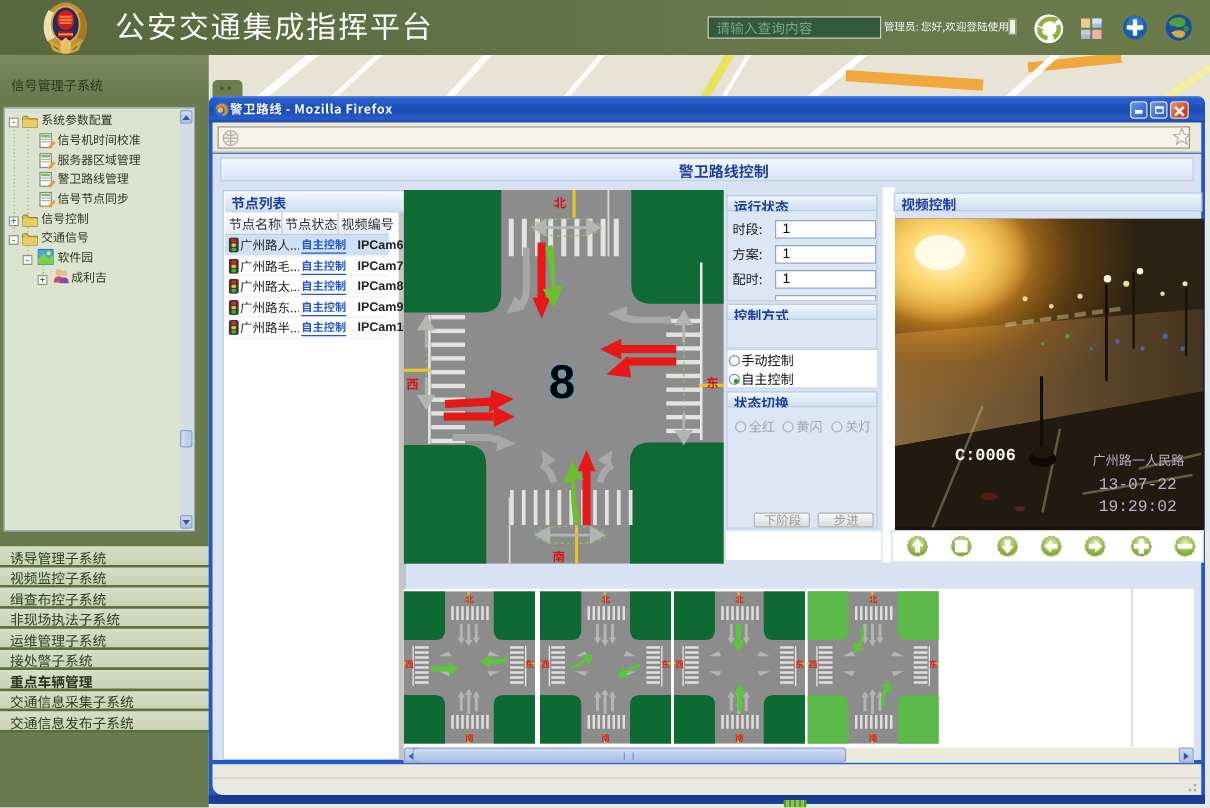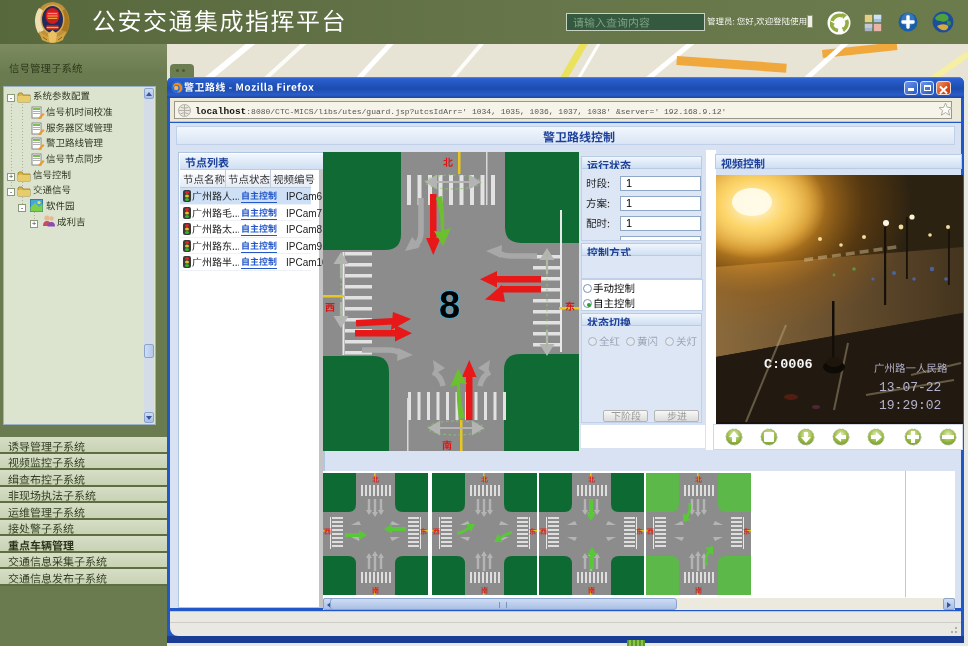--- a/index.html
+++ b/index.html
@@ -324,21 +324,20 @@
           <path d="M3 2.5 L10 9.5 M10 2.5 L3 9.5" stroke="#ffffff" stroke-width="2"></path>
         </svg></div>
   </div>
 
   <div class="abs" style="left:3px;top:21px;width:791px;height:24px;background:#ece9d8;border-bottom:1px solid #c8c4ae;">
     <div class="abs" style="left:4px;top:3px;width:778px;height:18px;background:#f6f4e8;border:1px solid #9a968a;">
       <svg class="abs" style="left:3px;top:2px;" width="13" height="13" viewBox="0 0 13 13">
           <circle cx="6.5" cy="6.5" r="6" fill="#eceae2" stroke="#b2b0a6"></circle>
           <path d="M1 6.5 H12 M6.5 1 V12 M2.5 3.2 Q 6.5 5.5 10.5 3.2 M2.5 9.8 Q 6.5 7.5 10.5 9.8" stroke="#b2b0a6" fill="none"></path>
         </svg>
-      <div class="abs" style="left:20px;top:4px;font-family:'Liberation Mono',monospace;font-size:8px;color:#555;white-space:nowrap;"><b style="color:#111;font-size:9.5px;">localhost</b>:8080/CTC-MICS/libs/utes/guard.jsp?utcsIdArr=' 1034, 1035, 1036, 1037, 1038' &amp;server=' 192.168.9.12'</div>
     </div>
     <svg class="abs" style="right:8px;top:4px;" width="15" height="15" viewBox="0 0 15 15">
         <path d="M7.5 1 L9.3 5.4 L14 5.6 L10.3 8.6 L11.7 13.2 L7.5 10.6 L3.3 13.2 L4.7 8.6 L1 5.6 L5.7 5.4 Z" fill="#fdfdf8" stroke="#b0b0a8"></path>
       </svg>
   </div>
 
   <div class="abs" id="content" style="left:3px;top:46px;width:791px;height:485px;background:#d8e2f2;">
 
     <div class="abs" style="left:6px;top:3px;width:779px;height:19px;background:linear-gradient(180deg,#f2f7fd,#d9e5f5);border:1px solid #c0d0e8;text-align:center;font-size:12px;font-weight:bold;color:#1c3f9a;line-height:18px;">
         <svg width="779" height="19" style="display:block;">
@@ -346,21 +345,21 @@
         </svg>
       </div>
 
     <div class="abs" style="left:8px;top:29px;width:147px;height:456px;background:#ffffff;border:1px solid #aec6e0;">
       <div class="abs" style="left:1px;top:1px;width:143px;height:16px;background:linear-gradient(180deg,#f0f6fd,#cfdff2);border-bottom:1px solid #b8cce4;font-size:11px;font-weight:bold;color:#1c3f9a;line-height:16px;padding-left:5px;">
           <svg width="44" height="13" style="overflow:visible;display:block;margin-top:2.5px;">
             <path transform="translate(0,9.68)" d="M1 -5.4V-4.1H3.6V1H5V-4.1H8.2V-1.9C8.2 -1.8 8.1 -1.7 7.9 -1.7C7.7 -1.7 6.9 -1.7 6.3 -1.8C6.5 -1.4 6.6 -0.8 6.7 -0.4C7.7 -0.4 8.4 -0.4 8.9 -0.6C9.5 -0.8 9.6 -1.2 9.6 -1.9V-5.4ZM6.8 -9.3V-8.3H4.3V-9.3H2.9V-8.3H0.5V-7H2.9V-5.9H4.3V-7H6.8V-5.9H8.2V-7H10.5V-8.3H8.2V-9.3Z M13.9 -4.9H19V-3.5H13.9ZM14.5 -1.4C14.7 -0.6 14.7 0.3 14.7 0.9L16.1 0.7C16.1 0.2 15.9 -0.8 15.8 -1.5ZM16.8 -1.4C17.1 -0.7 17.4 0.3 17.5 0.9L18.8 0.5C18.7 -0.1 18.3 -1 18 -1.7ZM19 -1.5C19.5 -0.7 20.1 0.3 20.4 0.9L21.6 0.4C21.4 -0.2 20.7 -1.2 20.2 -1.9ZM12.7 -1.8C12.4 -1 11.9 -0.1 11.3 0.4L12.5 0.9C13.1 0.4 13.7 -0.6 14 -1.5ZM12.7 -6.1V-2.2H20.4V-6.1H17.1V-7.1H21.1V-8.4H17.1V-9.3H15.8V-6.1Z M28.8 -8.2V-1.8H30.1V-8.2ZM31.1 -9.2V-0.5C31.1 -0.4 31 -0.3 30.8 -0.3C30.6 -0.3 30 -0.3 29.5 -0.3C29.6 0 29.8 0.6 29.9 0.9C30.8 0.9 31.4 0.9 31.8 0.7C32.2 0.5 32.4 0.2 32.4 -0.6V-9.2ZM23.9 -3.1C24.3 -2.8 24.8 -2.3 25.2 -1.9C24.5 -1.1 23.7 -0.4 22.7 -0C22.9 0.2 23.3 0.7 23.5 1.1C26 -0.1 27.6 -2.3 28.1 -6.2L27.3 -6.4L27 -6.4H25C25.1 -6.8 25.2 -7.2 25.3 -7.6H28.3V-8.8H22.5V-7.6H24C23.7 -6.1 23.1 -4.7 22.3 -3.8C22.6 -3.6 23.1 -3.2 23.3 -2.9C23.8 -3.5 24.3 -4.3 24.6 -5.2H26.6C26.5 -4.4 26.2 -3.7 25.9 -3.1C25.6 -3.4 25 -3.8 24.7 -4.1Z M35.6 1C35.9 0.8 36.4 0.6 39.6 -0.3C39.5 -0.6 39.4 -1.1 39.3 -1.5L37 -0.9V-2.7C37.5 -3.1 38 -3.5 38.4 -3.9C39.2 -1.7 40.6 -0 42.9 0.7C43.1 0.4 43.5 -0.2 43.7 -0.4C42.8 -0.7 41.9 -1.2 41.2 -1.8C41.9 -2.1 42.6 -2.6 43.2 -3L42.1 -3.9C41.7 -3.5 41.1 -3 40.5 -2.6C40.1 -3 39.9 -3.5 39.6 -4.1H43.4V-5.2H39.1V-5.8H42.6V-6.9H39.1V-7.4H43V-8.5H39.1V-9.3H37.8V-8.5H34.1V-7.4H37.8V-6.9H34.6V-5.8H37.8V-5.2H33.6V-4.1H36.7C35.8 -3.3 34.5 -2.6 33.2 -2.3C33.5 -2 33.9 -1.5 34.1 -1.2C34.6 -1.4 35.1 -1.6 35.6 -1.9V-1.1C35.6 -0.6 35.3 -0.3 35 -0.2C35.2 0.1 35.5 0.7 35.6 1Z" fill="#1c3f9a"></path>
           </svg>
         </div>
       <div class="abs" style="right:0;top:17px;width:5px;height:438px;background:#c4c4c4;"></div>
-      <div id="nodetable" class="abs" style="left:1px;top:17px;width:131px;">
+      <div id="nodetable" class="abs" style="left:1px;top:17px;width:131px;font-weight:bold;">
         <div style="display:flex;height:18px;background:linear-gradient(180deg,#ffffff,#e4ebf5);border-bottom:1px solid #c4ccd8;font-size:10.5px;color:#333;">
           <div style="width:59px;border-right:1px solid #c4ccd8;padding:4px 0 0 3px;">
               <svg width="42" height="12" style="overflow:visible;display:block;">
                 <path transform="translate(0,9.24)" d="M1 -5.1V-4.3H3.8V0.8H4.6V-4.3H8.1V-1.6C8.1 -1.5 8 -1.4 7.8 -1.4C7.6 -1.4 6.9 -1.4 6.2 -1.4C6.3 -1.2 6.4 -0.8 6.4 -0.6C7.4 -0.6 8 -0.6 8.4 -0.7C8.8 -0.9 8.9 -1.1 8.9 -1.6V-5.1ZM6.7 -8.8V-7.6H3.8V-8.8H3V-7.6H0.6V-6.9H3V-5.7H3.8V-6.9H6.7V-5.7H7.5V-6.9H9.9V-7.6H7.5V-8.8Z M13 -4.9H18.5V-3H13ZM14.1 -1.3C14.2 -0.7 14.3 0.2 14.3 0.7L15.1 0.6C15.1 0.1 15 -0.7 14.8 -1.4ZM16.2 -1.3C16.5 -0.7 16.9 0.2 17 0.7L17.7 0.5C17.6 0 17.3 -0.9 17 -1.5ZM18.4 -1.4C18.9 -0.8 19.5 0.2 19.7 0.8L20.5 0.4C20.2 -0.1 19.6 -1 19.1 -1.7ZM12.4 -1.6C12 -0.9 11.5 0 10.9 0.5L11.7 0.8C12.2 0.3 12.8 -0.6 13.1 -1.4ZM12.2 -5.6V-2.3H19.3V-5.6H16.1V-7H20.1V-7.7H16.1V-8.8H15.3V-5.6Z M23.8 -5.6C24.3 -5.2 24.9 -4.7 25.4 -4.3C24.1 -3.6 22.8 -3.1 21.5 -2.9C21.6 -2.7 21.8 -2.4 21.9 -2.1C22.5 -2.3 23.1 -2.4 23.6 -2.7V0.8H24.4V0.3H29.1V0.8H29.9V-3.6H25.7C27.5 -4.5 29 -5.8 29.9 -7.5L29.3 -7.8L29.2 -7.8H25.5C25.7 -8.1 26 -8.4 26.2 -8.7L25.3 -8.9C24.6 -7.8 23.4 -6.7 21.7 -5.9C21.9 -5.7 22.2 -5.4 22.3 -5.3C23.3 -5.8 24.1 -6.4 24.8 -7H28.7C28.1 -6.1 27.2 -5.3 26.1 -4.7C25.6 -5.1 24.9 -5.6 24.4 -6ZM29.1 -0.4H24.4V-2.8H29.1Z M36.9 -4.7C36.6 -3.4 36.2 -2.1 35.6 -1.3C35.8 -1.2 36.1 -1 36.3 -0.9C36.9 -1.8 37.3 -3.2 37.6 -4.6ZM39.7 -4.6C40.2 -3.5 40.6 -1.9 40.8 -1L41.5 -1.2C41.3 -2.2 40.9 -3.7 40.4 -4.8ZM37.1 -8.8C36.8 -7.5 36.4 -6.1 35.8 -5.2V-5.8H34.4V-7.7C34.9 -7.8 35.4 -7.9 35.8 -8.1L35.3 -8.7C34.6 -8.4 33.3 -8.1 32.2 -7.9C32.2 -7.7 32.4 -7.5 32.4 -7.3C32.8 -7.4 33.3 -7.4 33.7 -7.5V-5.8H32.1V-5.1H33.6C33.2 -3.9 32.5 -2.5 31.8 -1.8C32 -1.6 32.2 -1.3 32.2 -1.1C32.7 -1.7 33.3 -2.8 33.7 -3.8V0.9H34.4V-3.9C34.8 -3.4 35.2 -2.8 35.3 -2.5L35.8 -3.2C35.6 -3.4 34.7 -4.4 34.4 -4.7V-5.1H35.7L35.6 -5C35.8 -4.9 36.2 -4.7 36.3 -4.6C36.7 -5.2 37 -5.9 37.3 -6.7H38.4V-0.1C38.4 0 38.3 0.1 38.2 0.1C38 0.1 37.6 0.1 37.1 0.1C37.2 0.3 37.3 0.6 37.4 0.8C38 0.8 38.5 0.8 38.8 0.7C39 0.5 39.1 0.3 39.1 -0.1V-6.7H40.6C40.4 -6.3 40.2 -5.9 40 -5.5L40.7 -5.4C41 -6 41.3 -6.7 41.6 -7.3L41 -7.5L40.9 -7.4H37.5C37.7 -7.8 37.8 -8.2 37.8 -8.7Z" fill="#333"></path>
               </svg>
             </div>
           <div style="width:45px;border-right:1px solid #c4ccd8;padding:4px 0 0 2px;">
               <svg width="42" height="12" style="overflow:visible;display:block;">
                 <path transform="translate(0,9.24)" d="M1 -5.1V-4.3H3.8V0.8H4.6V-4.3H8.1V-1.6C8.1 -1.5 8 -1.4 7.8 -1.4C7.6 -1.4 6.9 -1.4 6.2 -1.4C6.3 -1.2 6.4 -0.8 6.4 -0.6C7.4 -0.6 8 -0.6 8.4 -0.7C8.8 -0.9 8.9 -1.1 8.9 -1.6V-5.1ZM6.7 -8.8V-7.6H3.8V-8.8H3V-7.6H0.6V-6.9H3V-5.7H3.8V-6.9H6.7V-5.7H7.5V-6.9H9.9V-7.6H7.5V-8.8Z M13 -4.9H18.5V-3H13ZM14.1 -1.3C14.2 -0.7 14.3 0.2 14.3 0.7L15.1 0.6C15.1 0.1 15 -0.7 14.8 -1.4ZM16.2 -1.3C16.5 -0.7 16.9 0.2 17 0.7L17.7 0.5C17.6 0 17.3 -0.9 17 -1.5ZM18.4 -1.4C18.9 -0.8 19.5 0.2 19.7 0.8L20.5 0.4C20.2 -0.1 19.6 -1 19.1 -1.7ZM12.4 -1.6C12 -0.9 11.5 0 10.9 0.5L11.7 0.8C12.2 0.3 12.8 -0.6 13.1 -1.4ZM12.2 -5.6V-2.3H19.3V-5.6H16.1V-7H20.1V-7.7H16.1V-8.8H15.3V-5.6Z M28.8 -8.1C29.2 -7.5 29.8 -6.7 30 -6.3L30.7 -6.7C30.4 -7.1 29.9 -7.9 29.4 -8.5ZM21.5 -7.1C22 -6.5 22.6 -5.6 22.8 -5.1L23.5 -5.5C23.2 -6.1 22.6 -6.9 22.1 -7.4ZM27.2 -8.8V-6.4L27.2 -5.7H24.7V-4.9H27.1C27 -3.2 26.4 -1.3 24.4 0.3C24.6 0.5 24.9 0.7 25.1 0.8C26.7 -0.5 27.4 -2.1 27.7 -3.6C28.3 -1.6 29.2 -0.1 30.6 0.8C30.8 0.6 31 0.3 31.2 0.2C29.6 -0.7 28.6 -2.6 28.1 -4.9H31V-5.7H28L28 -6.4V-8.8ZM21.3 -2 21.8 -1.4C22.3 -1.8 23 -2.5 23.6 -3V0.8H24.4V-8.8H23.6V-4C22.8 -3.2 21.9 -2.5 21.3 -2Z M35.5 -4.3C36.1 -3.9 36.9 -3.4 37.2 -3L37.9 -3.5C37.5 -3.9 36.8 -4.4 36.2 -4.7ZM34.3 -2.5V-0.5C34.3 0.4 34.6 0.6 35.9 0.6C36.1 0.6 38.1 0.6 38.3 0.6C39.3 0.6 39.6 0.3 39.7 -1C39.5 -1.1 39.1 -1.2 39 -1.3C38.9 -0.3 38.8 -0.1 38.3 -0.1C37.8 -0.1 36.2 -0.1 35.9 -0.1C35.2 -0.1 35.1 -0.2 35.1 -0.5V-2.5ZM35.8 -2.8C36.4 -2.2 37.1 -1.4 37.5 -0.9L38.1 -1.4C37.8 -1.9 37 -2.6 36.4 -3.1ZM39.4 -2.5C39.9 -1.6 40.4 -0.4 40.6 0.4L41.4 0.1C41.2 -0.7 40.6 -1.8 40.1 -2.7ZM33.1 -2.5C32.9 -1.7 32.5 -0.6 32.1 0.1L32.8 0.4C33.2 -0.3 33.6 -1.4 33.8 -2.3ZM36.4 -8.9C36.3 -8.3 36.3 -7.8 36.2 -7.3H32.1V-6.6H36C35.5 -5.2 34.4 -4.1 32 -3.5C32.1 -3.3 32.3 -3 32.4 -2.8C35.1 -3.6 36.3 -4.9 36.8 -6.6C37.6 -4.7 39 -3.4 41 -2.9C41.1 -3.1 41.4 -3.4 41.6 -3.6C39.7 -4 38.3 -5.1 37.6 -6.6H41.5V-7.3H37C37.1 -7.8 37.2 -8.3 37.2 -8.9Z" fill="#333"></path>
               </svg>

